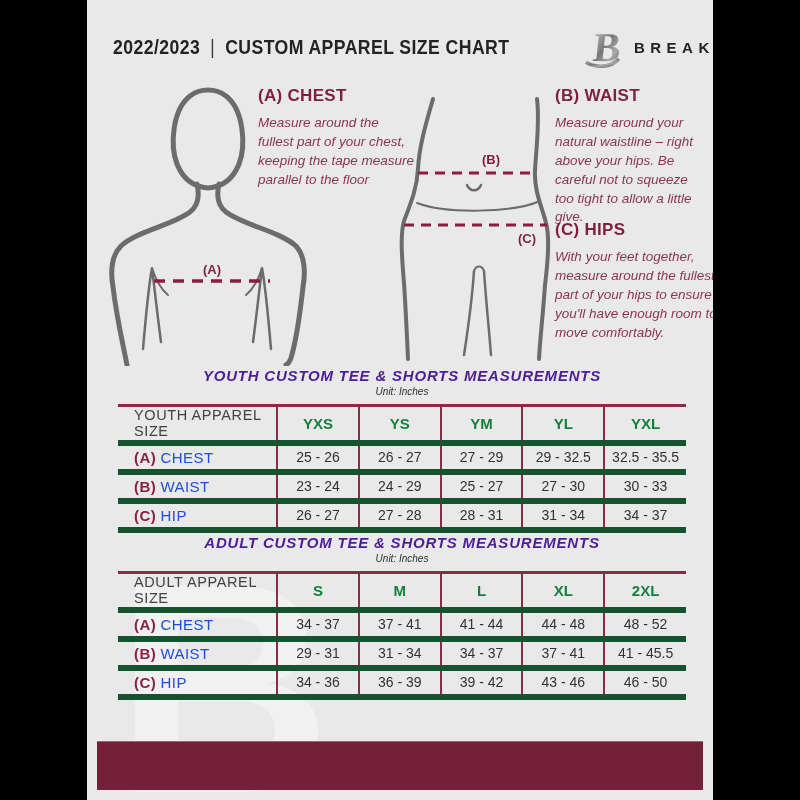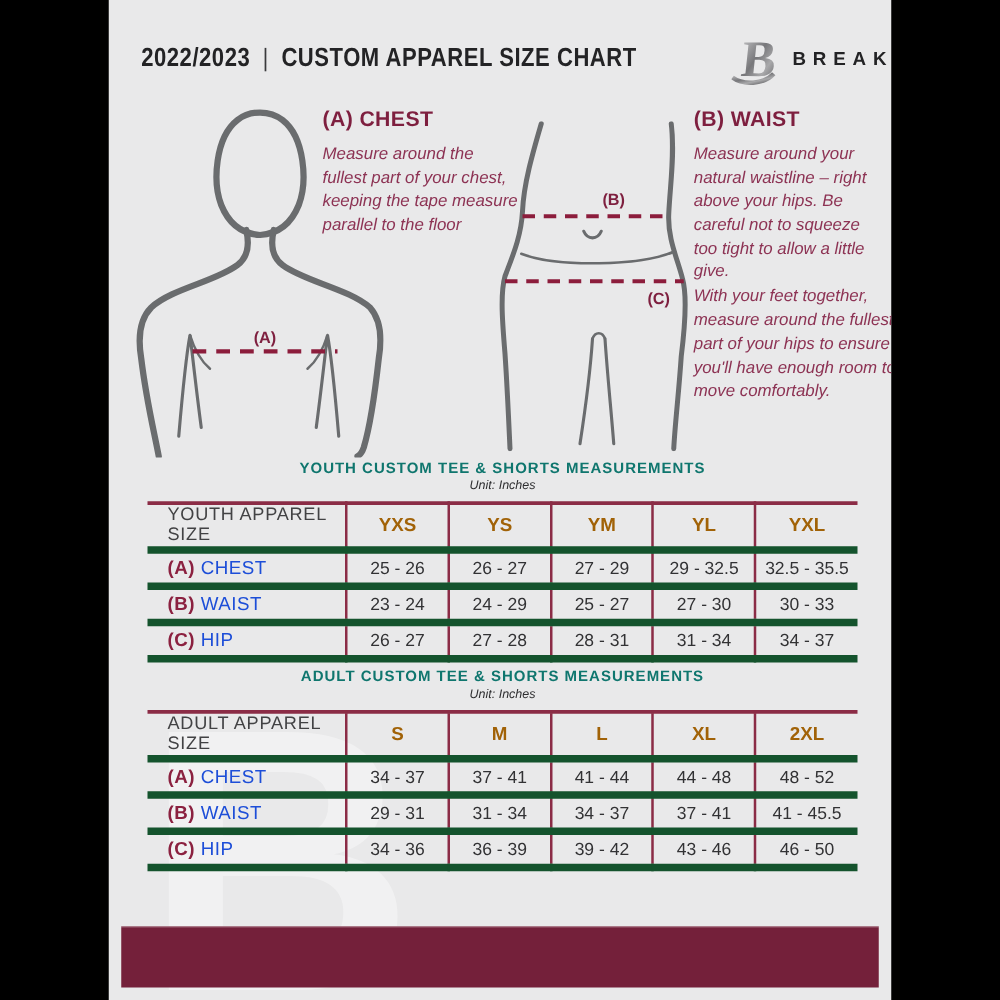--- a/index.html
+++ b/index.html
@@ -26,28 +26,28 @@
   .guide-h { font-size:17px; font-weight:800; color:#7e1f3f; letter-spacing:.3px; }
   .guide-p { font-size:13.5px; font-style:italic; color:#8d3354; line-height:1.4;
              margin-top:8px; font-weight:500; }
 
   
   .watermark { position:absolute; left:28px; top:538px; font-size:300px; line-height:1;
                font-weight:700; color:#ffffff; opacity:.38; z-index:0; user-select:none; }
 
   
   .tbl-wrap { position:absolute; left:31px; width:568px; text-align:center; z-index:1; }
-  .tbl-title { font-size:12px; font-weight:700; color:#0f766e; letter-spacing:.8px; }
+  .tbl-title { font-size:15px; font-weight:700; color:#4c1d95; letter-spacing:.8px;font-style:italic; }
   .tbl-unit  { font-size:10px; font-style:italic; color:#2e2e30; margin-top:2px; }
   table.size { width:100%; border-collapse:collapse; margin-top:7px;
                border-top:3px solid #8b2c46; }
   table.size tr    { border-bottom:6px solid #14532d; }
   table.size th, table.size td { border-left:2px solid #8b2c46; }
   table.size th:first-child, table.size td:first-child { border-left:none; }
-  table.size th { height:37px; font-weight:700; font-size:15px; color:#a16207; width:14.4%; }
+  table.size th { height:37px; font-weight:700; font-size:15px; color:#15803d; width:14.4%; }
   table.size th.lbl { width:28%; text-align:left; padding-left:16px; font-weight:400;
                       font-size:14.5px; letter-spacing:.6px; color:#424244; }
   table.size td { height:29px; font-size:14px; color:#323234; }
   table.size td.lbl { text-align:left; padding-left:16px; font-size:15px; letter-spacing:.4px; }
   .pfx { color:#8b2140; font-weight:800; }
   .row-name { color:#1d4ed8;text-align:center; }
 
   
   .footer-bar { position:absolute; left:10px; top:741px; width:606px; height:49px;
                 background:#74203a; box-shadow:inset 0 1px 0 rgba(255,255,255,.3); z-index:2; }
@@ -114,20 +114,21 @@
 
     <div class="guide-block" style="left:171px; top:86px; width:158px;">
       <div class="guide-h">(A) CHEST</div>
       <div class="guide-p">Measure around the fullest part of your chest, keeping the tape measure parallel to the floor</div>
     </div>
     <div class="guide-block" style="left:468px; top:86px; width:152px;">
       <div class="guide-h">(B) WAIST</div>
       <div class="guide-p">Measure around your natural waistline – right above your hips. Be careful not to squeeze too tight to allow a little give.</div>
     </div>
     <div class="guide-block" style="left:468px; top:220px; width:165px;">
+      <div class="guide-h">(C) HIPS</div>
       <div class="guide-p">With your feet together, measure around the fullest part of your hips to ensure you'll have enough room to move comfortably.</div>
     </div>
 
     <div class="watermark">B</div>
 
     <div class="tbl-wrap" style="top:367px;">
       <div class="tbl-title">YOUTH CUSTOM TEE &amp; SHORTS MEASUREMENTS</div>
       <div class="tbl-unit">Unit: Inches</div>
       <table class="size">
         <tbody>

